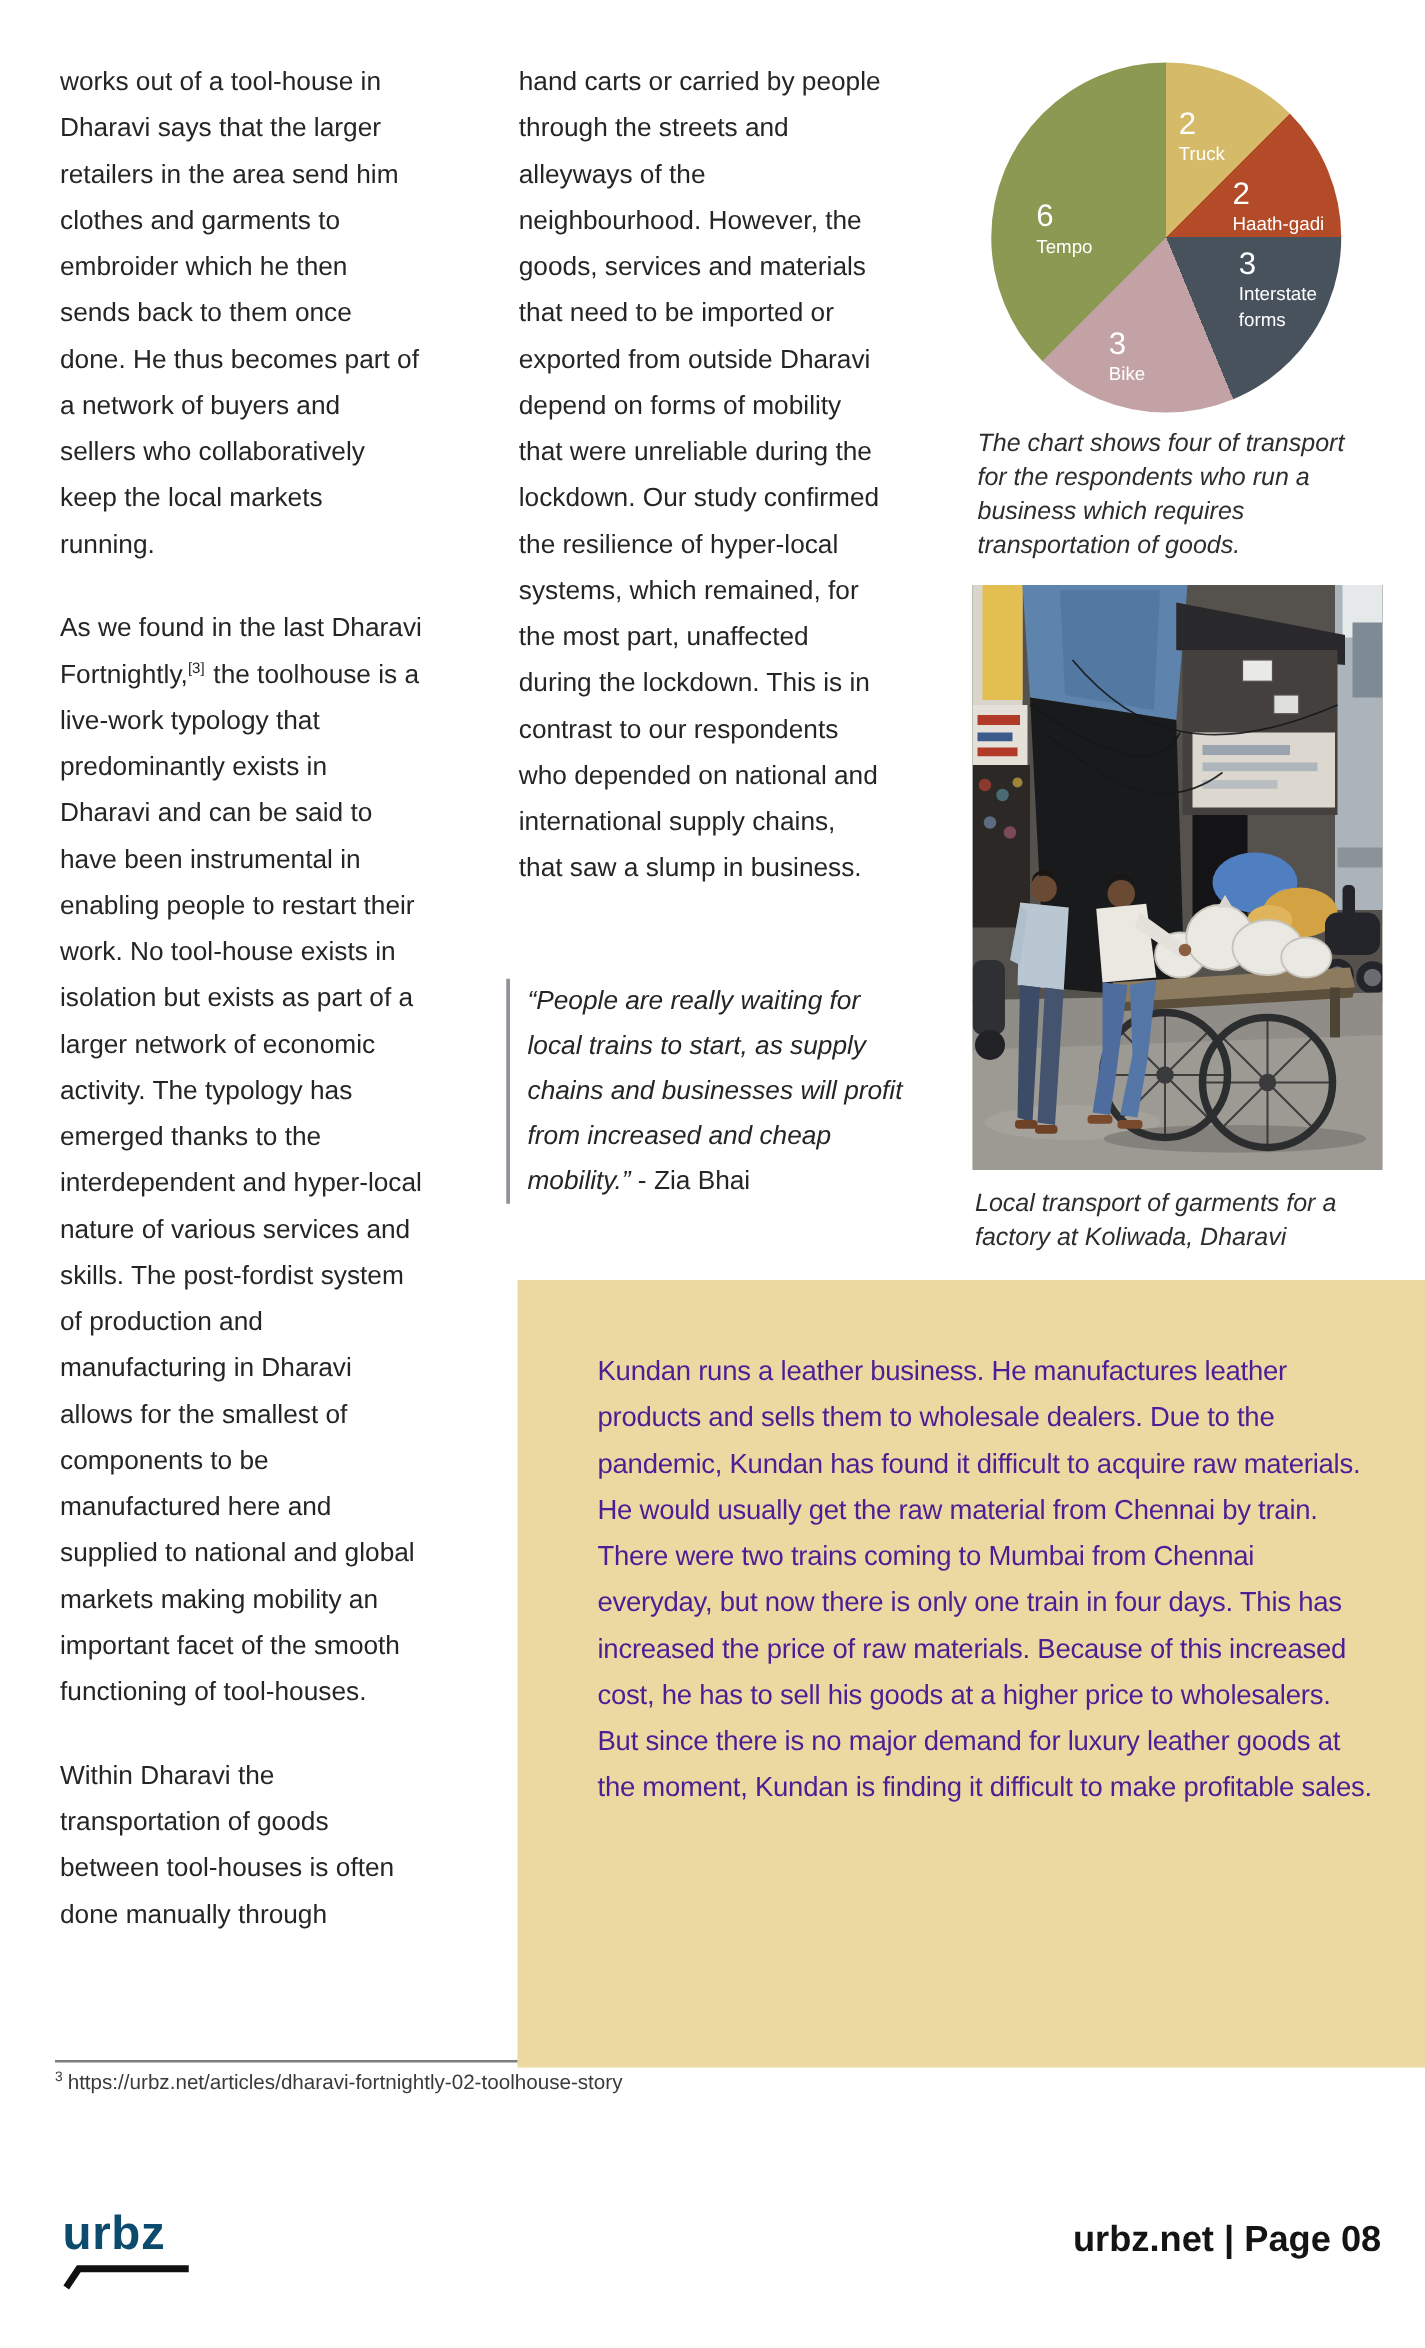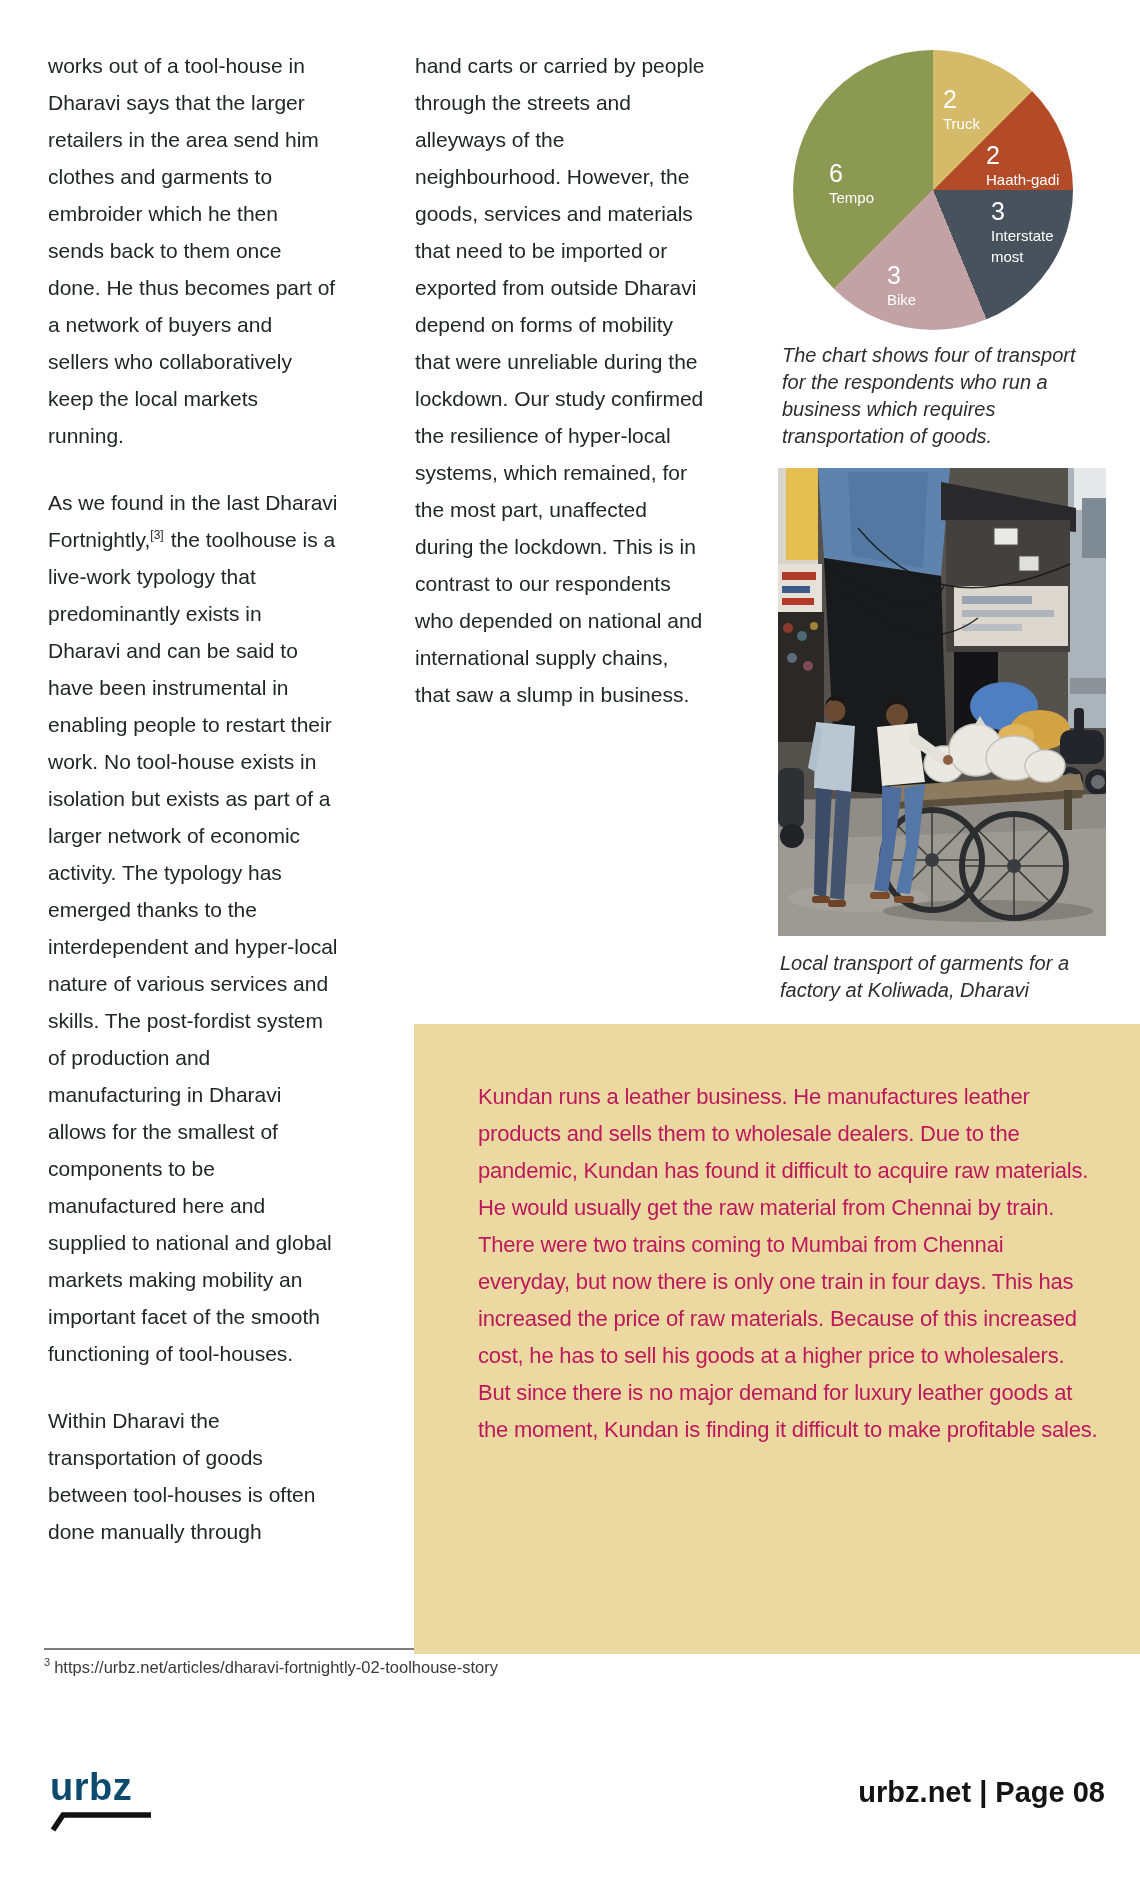--- a/index.html
+++ b/index.html
@@ -39,21 +39,21 @@
   #photo{position:absolute;left:778px;top:468px;width:328px;height:468px;overflow:hidden;background:#98948e;}
   
   #story-box{
     position:absolute;left:414px;top:1024px;width:726px;height:630px;
     box-sizing:border-box;padding:54px 40px 40px 64px;background:#ecd9a1;
   }
   #story-heading{
     margin:0 0 26px 0;font-size:31px;line-height:44px;font-weight:bold;color:#7b6450;width:570px;
   }
   #story-body{
-    margin:0;font-size:22px;line-height:37px;color:#be185d;width:622px;letter-spacing:-0.2px;
+    margin:0;font-size:22px;line-height:37px;color:#4c1d95;width:622px;letter-spacing:-0.2px;
   }
   
   #footnote-rule{position:absolute;left:44px;top:1648px;width:370px;height:2px;background:#7d7d7d;}
   #footnote{position:absolute;left:44px;top:1656px;font-size:16.5px;color:#3a3a3a;}
   #footnote sup{font-size:11px;vertical-align:super;margin-right:4px;}
   
   #logo{position:absolute;left:50px;top:1768px;width:120px;color:#0c4a6e;}
   #logo .word{font-size:38px;font-weight:bold;letter-spacing:0.5px;line-height:38px;}
   #logo svg{display:block;margin-top:1px;}
   #footer-right{
@@ -68,33 +68,37 @@
   <div id="col-left" class="col">
     <p>works out of a tool-house in Dharavi says that the larger retailers in the area send him clothes and garments to embroider which he then sends back to them once done. He thus becomes part of a network of buyers and sellers who collaboratively keep the local markets running.</p>
     <p><span>As we found in the last Dharavi Fortnightly,</span><sup class="fnref">[3]</sup><span>the toolhouse is a live-work typology that predominantly exists in Dharavi and can be said to have been instrumental in enabling people to restart their work. No tool-house exists in isolation but exists as part of a larger network of economic activity. The typology has emerged thanks to the interdependent and hyper-local nature of various services and skills. The post-fordist system of production and manufacturing in Dharavi allows for the smallest of components to be manufactured here and supplied to national and global markets making mobility an important facet of the smooth functioning of tool-houses.</span></p>
     <p>Within Dharavi the transportation of goods between tool-houses is often done manually through</p>
   </div>
 
   <div id="col-mid" class="col">
     <p>hand carts or carried by people through the streets and alleyways of the neighbourhood. However, the goods, services and materials that need to be imported or exported from outside Dharavi depend on forms of mobility that were unreliable during the lockdown. Our study confirmed the resilience of hyper-local systems, which remained, for the most part, unaffected during the lockdown. This is in contrast to our respondents who depended on national and international supply chains, that saw a slump in business.</p>
   </div>
 
+  <div id="quote">
+    <span class="q">“People are really waiting for local trains to start, as supply chains and businesses will profit from increased and cheap mobility.”</span>
+    <span class="attr">- Zia Bhai</span>
+  </div>
 
   <div id="pie" style="background: conic-gradient(rgb(213, 187, 105) 0deg, rgb(213, 187, 105) 45deg, rgb(180, 75, 40) 45deg, rgb(180, 75, 40) 90deg, rgb(72, 82, 93) 90deg, rgb(72, 82, 93) 157.5deg, rgb(195, 162, 165) 157.5deg, rgb(195, 162, 165) 225deg, rgb(139, 153, 82) 225deg, rgb(139, 153, 82) 360deg);">
     <div class="pie-label" id="pl-truck">
       <div class="n">2</div>
       <div class="t">Truck</div>
     </div>
     <div class="pie-label" id="pl-haath">
       <div class="n">2</div>
       <div class="t">Haath-gadi</div>
     </div>
     <div class="pie-label" id="pl-train">
       <div class="n">3</div>
-      <div class="t">Interstate most</div>
+      <div class="t">Interstate forms</div>
     </div>
     <div class="pie-label" id="pl-bike">
       <div class="n">3</div>
       <div class="t">Bike</div>
     </div>
     <div class="pie-label" id="pl-tempo">
       <div class="n">6</div>
       <div class="t">Tempo</div>
     </div>
   </div>

